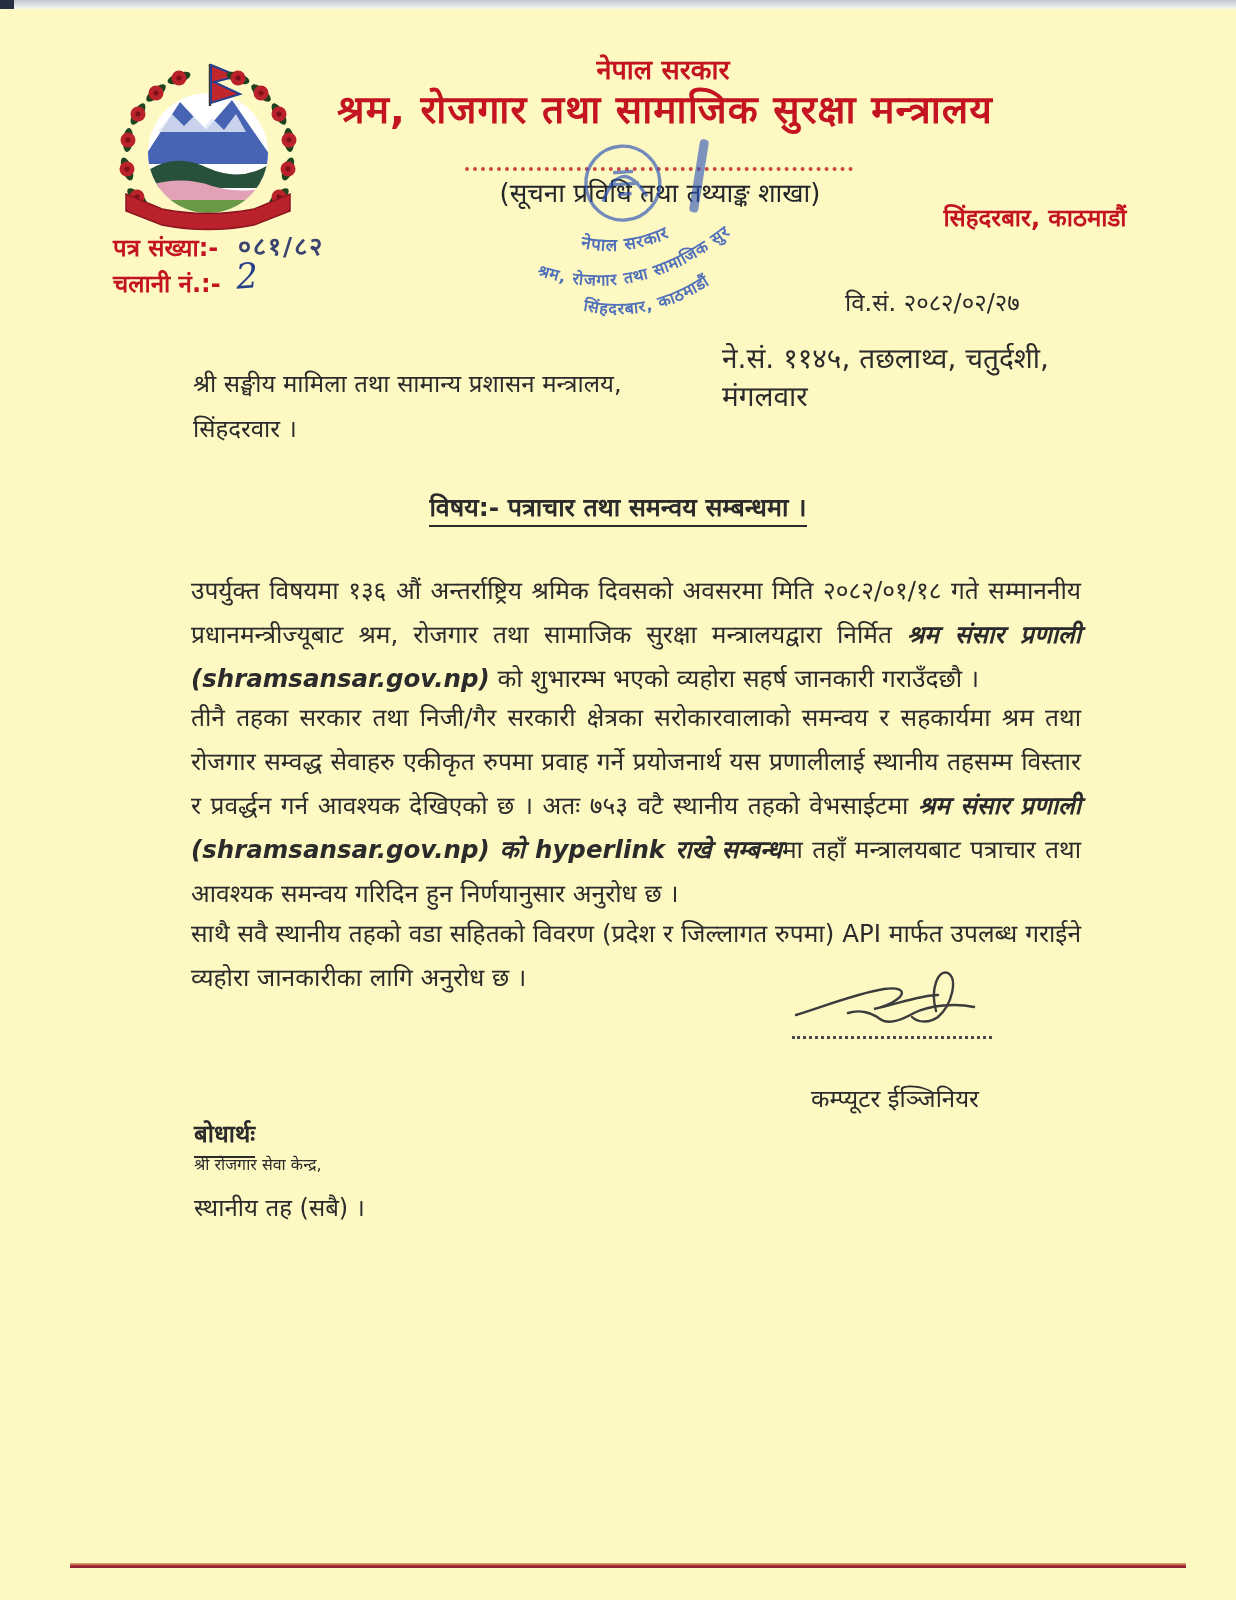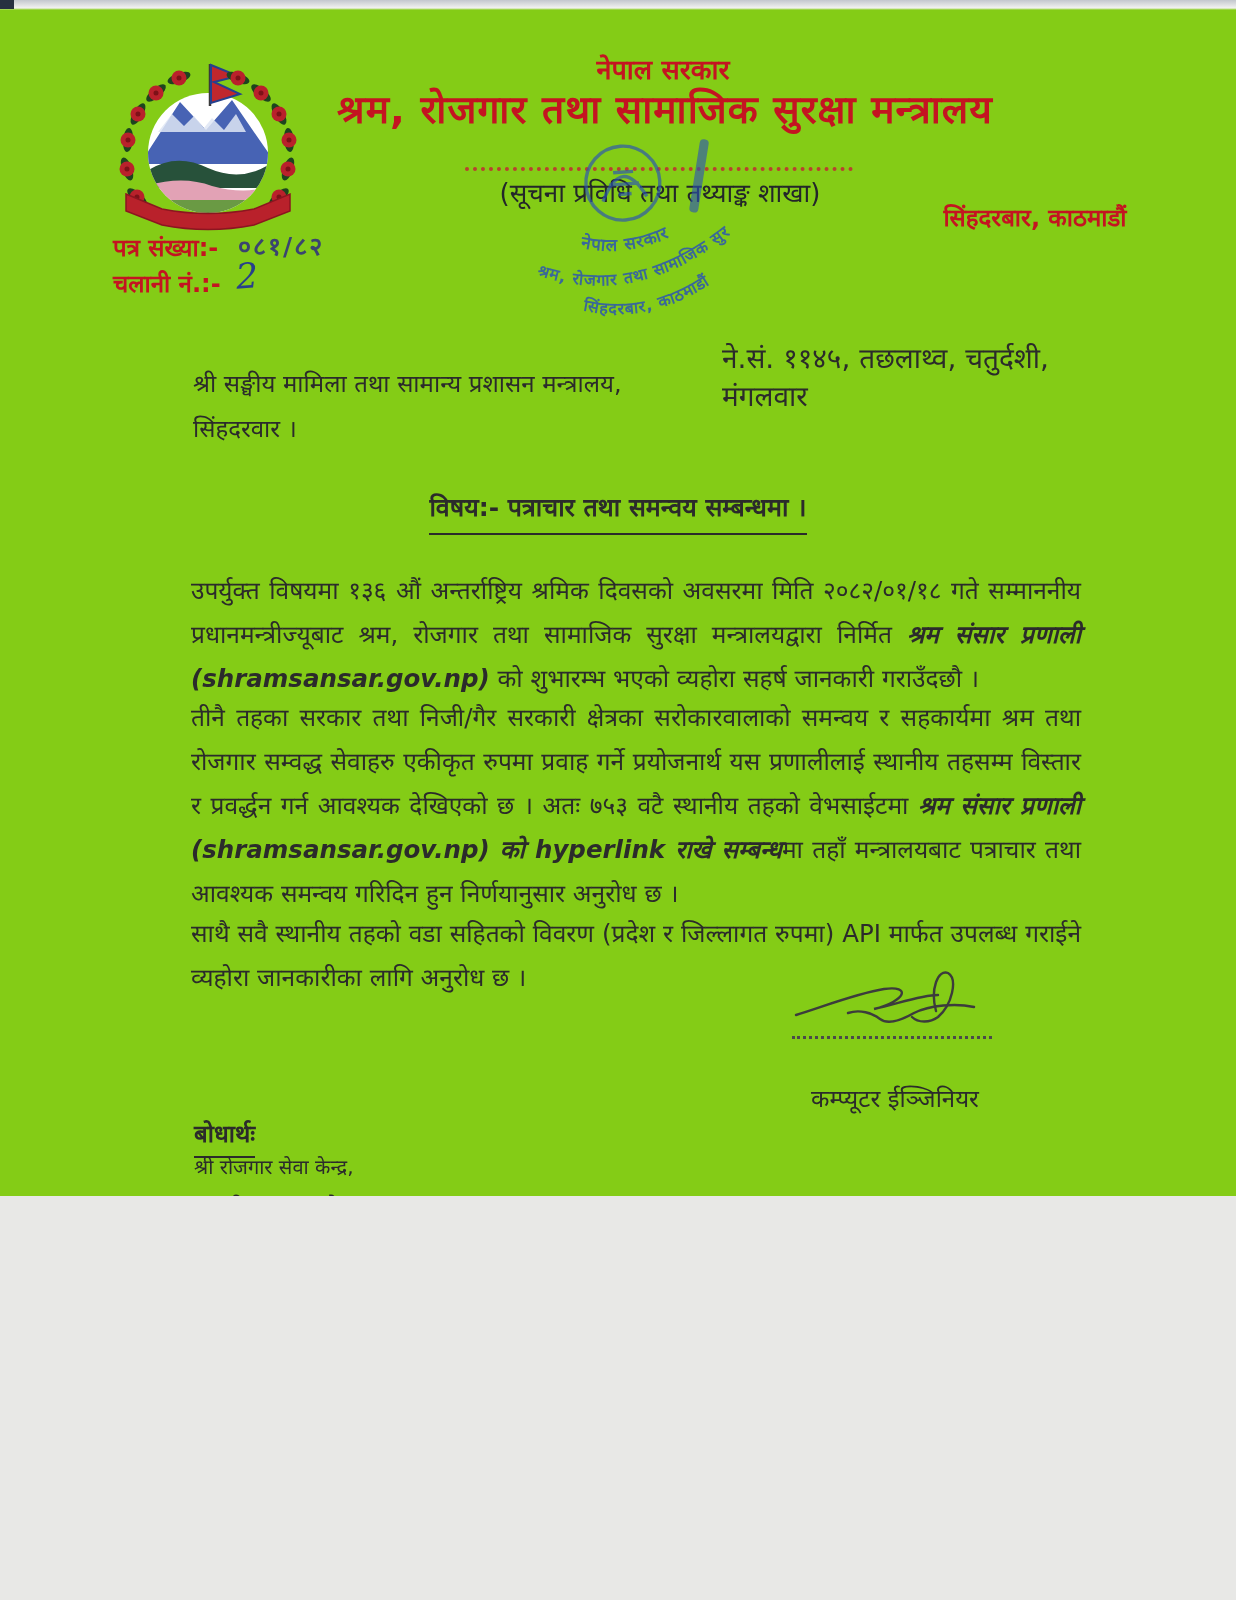--- a/index.html
+++ b/index.html
@@ -1,20 +1,20 @@
 <!DOCTYPE html>
 <html><head>
 <meta charset="utf-8">
 <style>
   html,body{margin:0;padding:0;background:#e8e8e6;}
   .page{
     position:relative;
-    width:1236px;height:1196px;
+    width:1236px;height:1600px;
     margin:0 auto;
-    background:#84cc16;
+    background:#fef9c3;
     overflow:hidden;
     font-family:"DejaVu Sans","Liberation Sans",sans-serif;
     color:#2b2b2b;
   }
   .scan-top-edge{
     position:absolute;left:0;top:0;width:1236px;height:10px;
     background:linear-gradient(#c3c7cd,#f2f2f0 80%,rgba(255,255,255,0));
   }
   .scan-corner{
     position:absolute;left:0;top:0;width:14px;height:9px;background:#273040;
@@ -36,36 +36,36 @@
 
   .loc1{left:915px;top:200px;width:240px;font-size:24px;font-weight:bold;color:#c41421;text-align:center;}
   .loc2{left:915px;top:237px;width:240px;font-size:24px;font-weight:bold;color:#c41421;text-align:center;}
   .date-bs{left:845px;top:285px;width:260px;font-size:24px;text-align:left;}
   .date-ns{left:722px;top:331px;width:390px;font-size:28px;margin-top:7px;}
 
   .rcpt1{left:193px;top:366px;font-size:24px;}
   .rcpt2{left:193px;top:403px;font-size:24px;margin-top:8px;}
 
   .subject{left:0;top:489px;width:1236px;text-align:center;font-size:25px;font-weight:600;}
-  .subject span{border-bottom:2px solid #2b2b2b;padding-bottom:11px;}
+  .subject span{border-bottom:2px solid #2b2b2b;padding-bottom:3px;}
 
   .para{left:191px;width:890px;font-size:24.5px;line-height:44px;text-align:justify;}
   .p1{top:557px;margin-top:12px;}
   .p2{top:696px;}
   .p3{top:912px;}
   .para em{font-weight:bold;font-style:italic;}
 
   .sig-line{left:792px;top:1002px;width:200px;height:34px;border-bottom:3px dotted #4a4a4a;}
   .sig-scrawl{left:788px;top:963px;}
   .sig-name{left:775px;top:1044px;width:240px;text-align:center;font-size:24px;}
   .sig-title{left:775px;top:1081px;width:240px;text-align:center;font-size:24px;}
 
   .cc-heading{left:194px;top:1116px;font-size:24px;font-weight:600;}
   .cc-heading span{border-bottom:2px solid #2b2b2b;padding-bottom:8px;}
-  .cc1{left:194px;top:1153px;font-size:20px;}
+  .cc1{left:194px;top:1153px;font-size:16px;}
   .cc2{left:194px;top:1190px;font-size:24px;}
 
   .footer-line{
     position:absolute;left:70px;top:1563px;width:1116px;height:5px;
     background:linear-gradient(#d89a64 18%,#a32636 55%,#8c1f2e);
   }
 </style>
 </head>
 <body>
 
@@ -190,20 +190,21 @@
       </g>
     </svg>
   </div>
 
   <div class="abs ref-label">पत्र संख्या:-</div>
   <div class="abs ref-value">०८१/८२</div>
   <div class="abs dispatch-label">चलानी नं.:-</div>
   <div class="abs dispatch-value">2</div>
 
   <div class="abs loc1">सिंहदरबार, काठमाडौं</div>
+  <div class="abs date-bs">वि.सं. २०८२/०२/२७</div>
   <div class="abs date-ns">ने.सं. ११४५, तछलाथ्व, चतुर्दशी, मंगलवार</div>
 
   <div class="abs rcpt1">श्री सङ्घीय मामिला तथा सामान्य प्रशासन मन्त्रालय,</div>
   <div class="abs rcpt2">सिंहदरवार ।</div>
 
   <div class="abs subject">
     <span>विषय:- पत्राचार तथा समन्वय सम्बन्धमा ।</span>
   </div>
 
   <div class="abs para p1"><span>उपर्युक्त विषयमा १३६ औं अन्तर्राष्ट्रिय श्रमिक दिवसको अवसरमा मिति २०८२/०१/१८ गते सम्माननीय प्रधानमन्त्रीज्यूबाट श्रम, रोजगार तथा सामाजिक सुरक्षा मन्त्रालयद्वारा निर्मित </span><em>श्रम संसार प्रणाली (shramsansar.gov.np)</em><span> को शुभारम्भ भएको व्यहोरा सहर्ष जानकारी गराउँदछौ ।</span></div>

